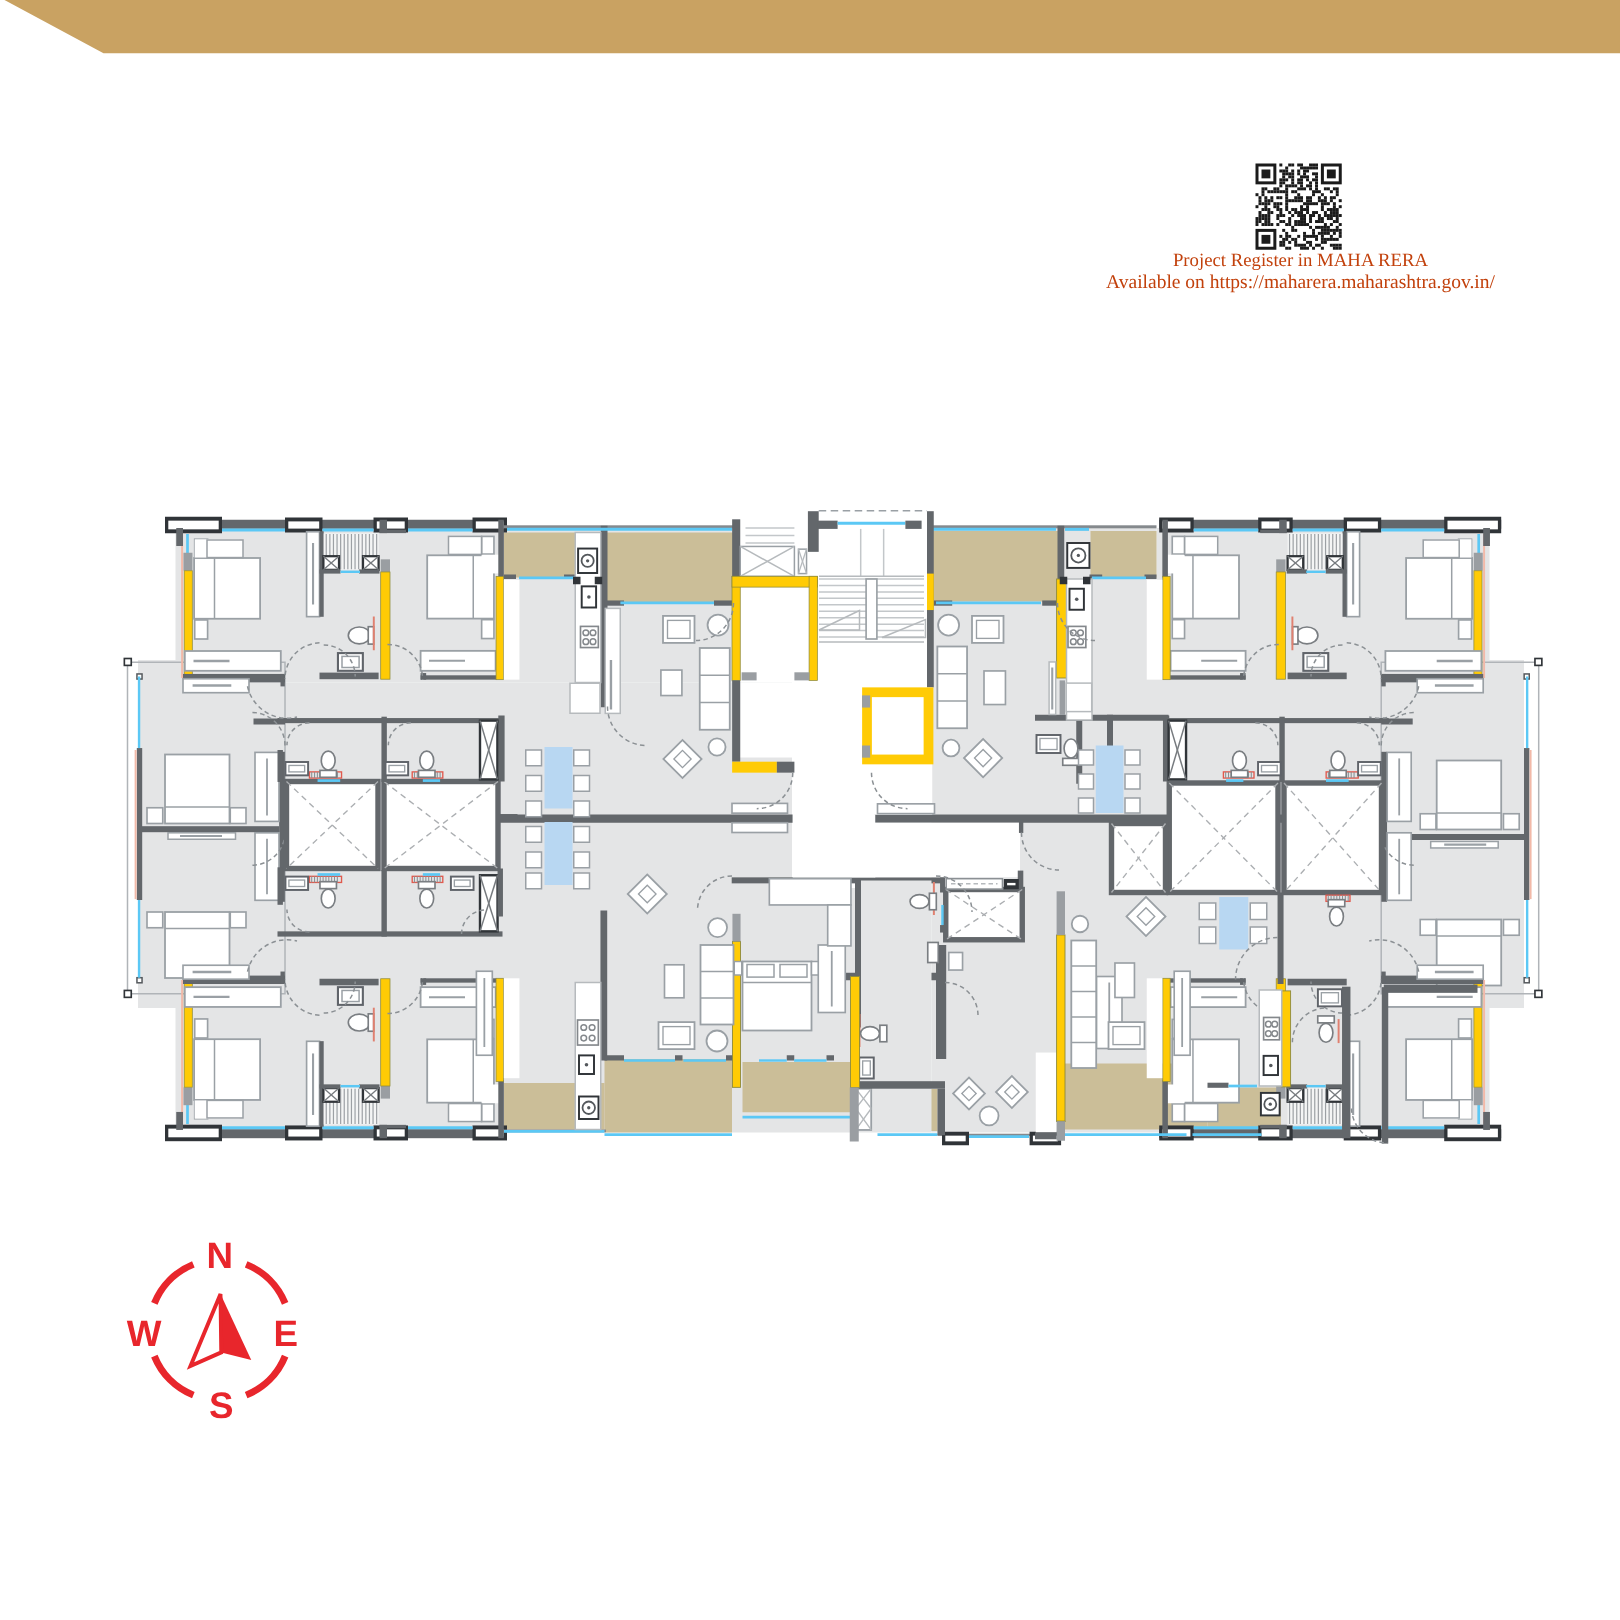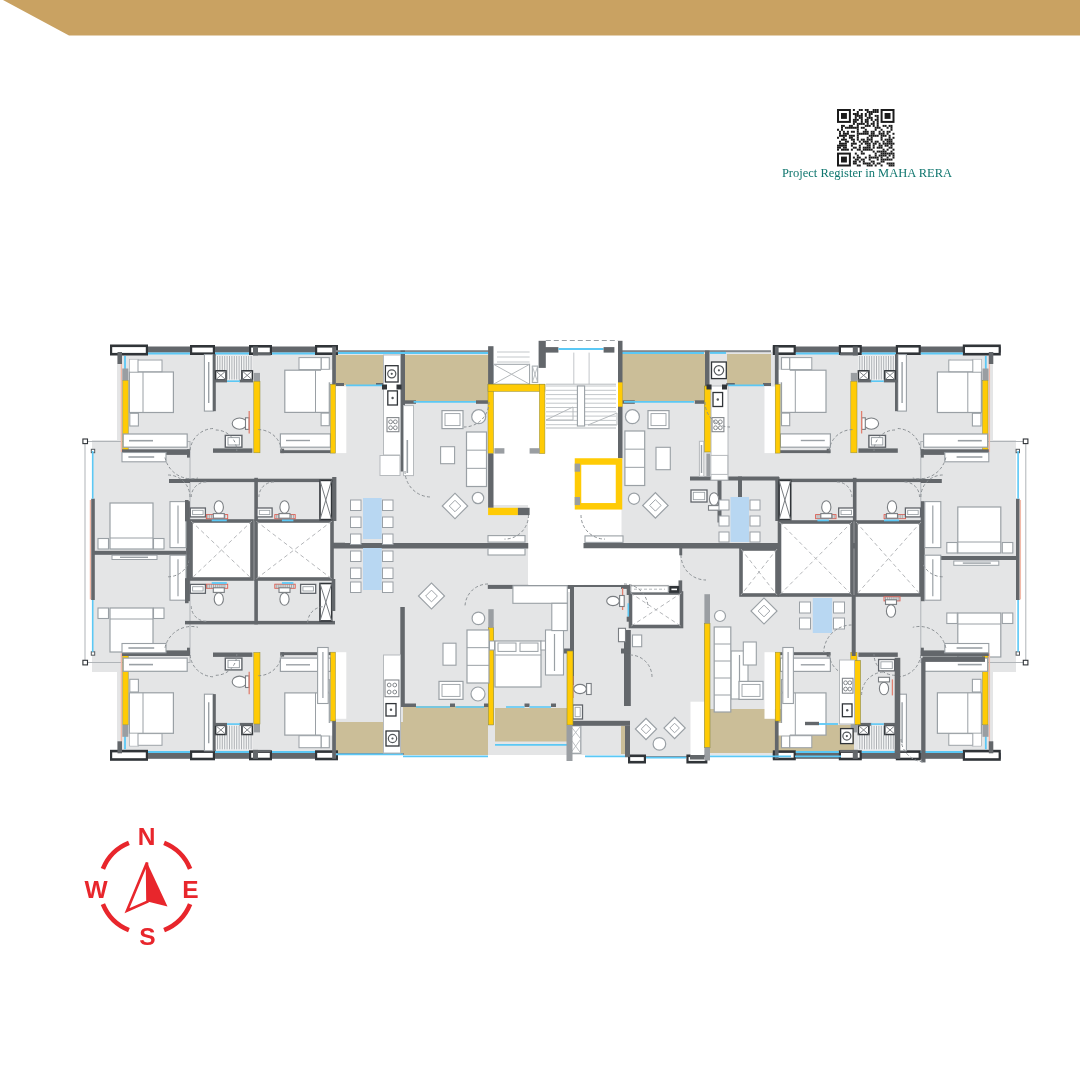--- a/index.html
+++ b/index.html
@@ -1,15 +1,15 @@
 <!DOCTYPE html>
 <html><head><meta charset="utf-8">
 <style>
 html,body{margin:0;padding:0;background:#fff;width:1080px;height:1080px;overflow:hidden}
-.lbl{font-family:"Liberation Serif",serif;color:#0f766e}
+.lbl{font-family:"Liberation Serif",serif;color:#c2410c}
 </style></head>
 <body>
 <div style="position:relative;width:1080px;height:1080px">
 <svg width="1080" height="1080" viewBox="0 0 1080 1080">
 <polygon points="0,0 1080,0 1080,35.5 69,35.5 3,0" fill="#C9A262"></polygon>
 
 <g>
         <rect x="852.9" y="109.0" width="1.98" height="1.98" fill="#1b1b1b"></rect>
         <rect x="858.8" y="109.0" width="1.98" height="1.98" fill="#1b1b1b"></rect>
         <rect x="860.8" y="109.0" width="1.98" height="1.98" fill="#1b1b1b"></rect>
@@ -1567,12 +1567,13 @@
       </g>
 
 <g>
         <polygon points="147,862.6 167.5,906.6 147.5,901.6" fill="#E8262C"></polygon>
         <polygon points="147,862.6 127,910.7 147.5,901.6" fill="#fff" stroke="#E8262C" stroke-width="2.6"></polygon>
       </g>
     </svg>
 
 <div class="lbl" style="position:absolute;left:667px;top:166px;width:400px;text-align:center;font-size:12.5px">Project Register in MAHA RERA</div>
 
+<div class="lbl" style="position:absolute;left:667px;top:179.5px;width:400px;text-align:center;font-size:13px">Available on https://maharera.maharashtra.gov.in/</div>
 </div>
 </body></html>

